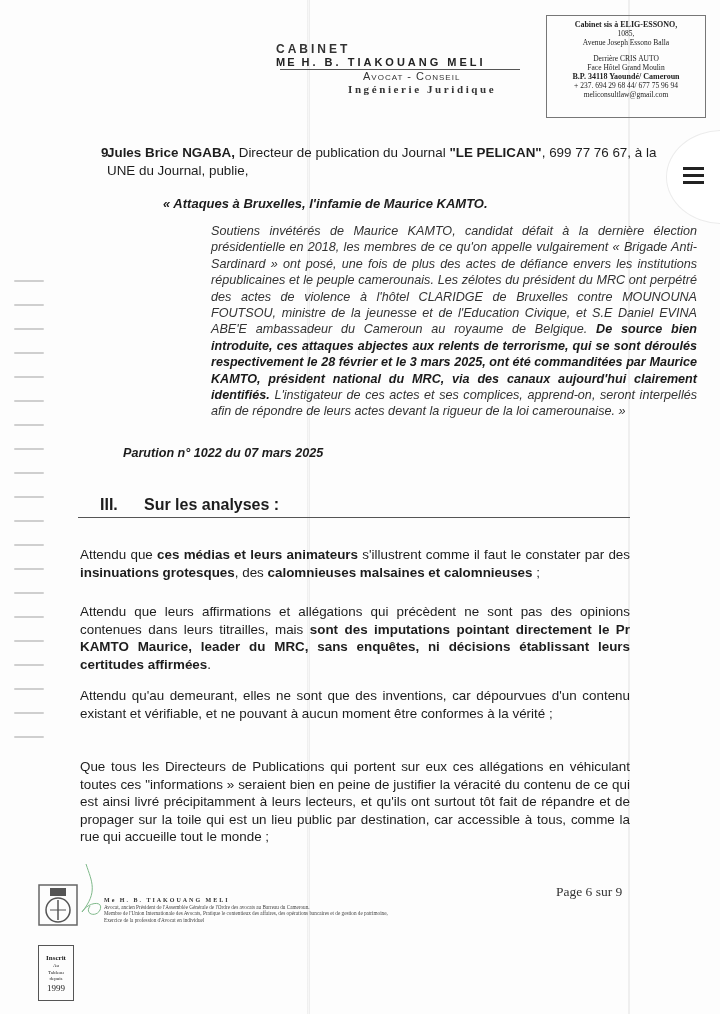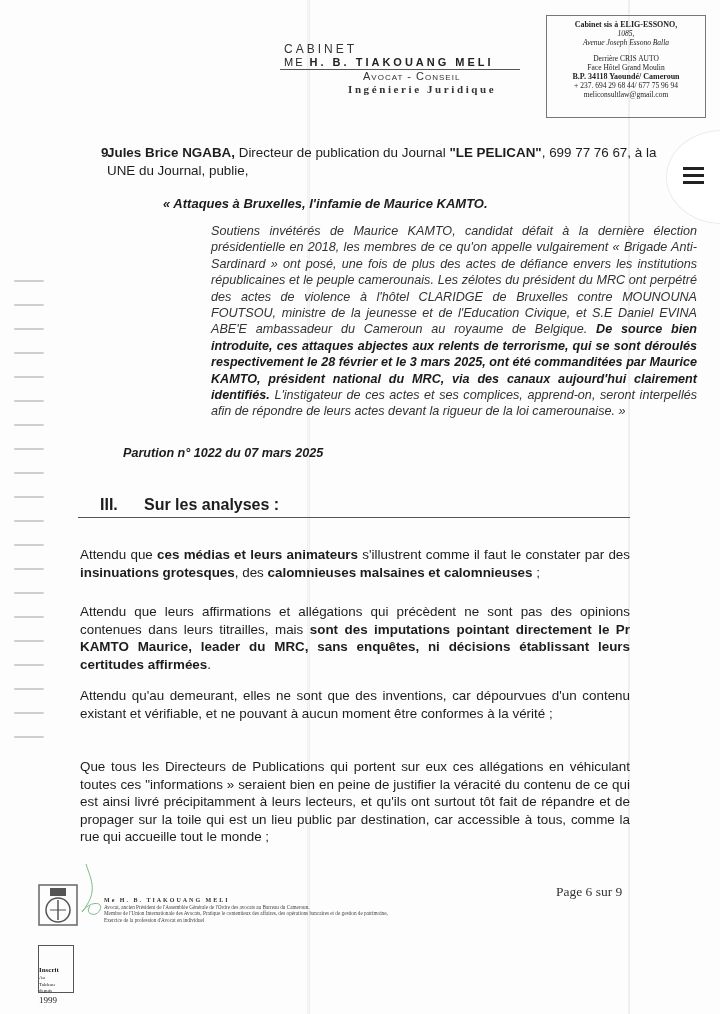--- a/index.html
+++ b/index.html
@@ -5,32 +5,32 @@
   html, body { margin:0; padding:0; }
   body {
     width:720px; height:1014px; position:relative; overflow:hidden;
     background:#fdfdfd; color:#1d1d1d;
     font-family:"Liberation Sans", sans-serif;
   }
   .fold1 { position:absolute; left:307px; top:0; width:3px; height:1014px; background:linear-gradient(to right,#ececec,#f7f7f7,#e9e9e9); }
   .fold2 { position:absolute; left:628px; top:0; width:2px; height:1014px; background:#efefef; }
 
   
-  .lh { position:absolute; left:284px; top:43px; width:230px; }
+  .lh { position:absolute; left:276px; top:43px; width:230px;font-weight:bold; }
   .lh-cabinet { font-size:12px; letter-spacing:3px; color:#333; line-height:12px; }
   .lh-name { font-size:11px; letter-spacing:2px; color:#222; line-height:14px; }
   .lh-name b { letter-spacing:3px; }
   .lh-rule { position:absolute; left:280px; top:69px; width:240px; height:1px; background:#555; }
   .lh-avocat { position:absolute; left:363px; top:70px; font-size:11px; color:#333; letter-spacing:1px; }
   .lh-ing { position:absolute; left:340px; top:83px; font-family:"Liberation Serif", serif; font-weight:bold; font-size:11px; letter-spacing:2.6px; color:#333;margin-left:8px; }
 
   .addr { position:absolute; left:546px; top:15px; width:160px; height:103px; border:1px solid #777; box-sizing:border-box;
     font-family:"Liberation Serif", serif; font-size:7.5px; text-align:center; line-height:9px; color:#222; padding-top:4px; }
   .addr .b { font-weight:bold; font-size:8px; }
-  .addr .i { font-style:italic; }
+  .addr .i { }
   .addr .gap { height:7px; }
 
   
   .menu-btn { position:absolute; left:666px; top:130px; width:110px; height:92px; border-radius:50%; background:#fff; border:1px solid #ececec; }
   .menu-icon { position:absolute; left:683px; top:167px; width:21px; }
   .menu-icon span { display:block; height:3px; background:#222; margin-bottom:4px; }
 
   .txt { position:absolute; font-size:13.4px; line-height:17.6px; }
   .item9 { left:101px; top:144px; width:560px; }
   .item9 .num { position:absolute; left:0; font-weight:bold; }
@@ -49,22 +49,22 @@
   .p2 { top:603px; }
   .p3 { top:687px; }
   .p4 { top:758px; }
 
   
   .seal { position:absolute; left:38px; top:884px; width:40px; height:42px; }
   .sig { position:absolute; left:78px; top:862px; width:30px; height:60px; }
   .ft { position:absolute; left:104px; top:897px; font-family:"Liberation Serif", serif; font-size:5.2px; line-height:6.6px; color:#444; width:420px; }
   .ft .nm { font-weight:bold; letter-spacing:2px; font-size:6px; color:#333; }
   .page { position:absolute; left:556px; top:884px; font-family:"Liberation Serif", serif; font-size:13.5px; color:#333; }
-  .inscrit { position:absolute; left:38px; top:945px; width:36px; height:48px; border:1px solid #555; box-sizing:border-box;
-    font-family:"Liberation Serif", serif; color:#222; padding-top:20px; }
+  .inscrit { position:absolute; left:38px; top:945px; width:36px; height:56px; border:1px solid #555; box-sizing:border-box;
+    font-family:"Liberation Serif", serif; text-align:center; color:#222; padding-top:8px; }
   .inscrit .t { font-weight:bold; font-size:7px; line-height:9px; }
   .inscrit .s { font-size:5px; line-height:6.5px; }
   .inscrit .y { font-size:9px; line-height:11px; }
 
   .margin-marks { position:absolute; left:14px; top:280px; width:30px; }
   .margin-marks div { height:2px; background:#cfcfcf; margin-bottom:22px; border-radius:1px; }
 </style>
 </head>
 <body>
 

